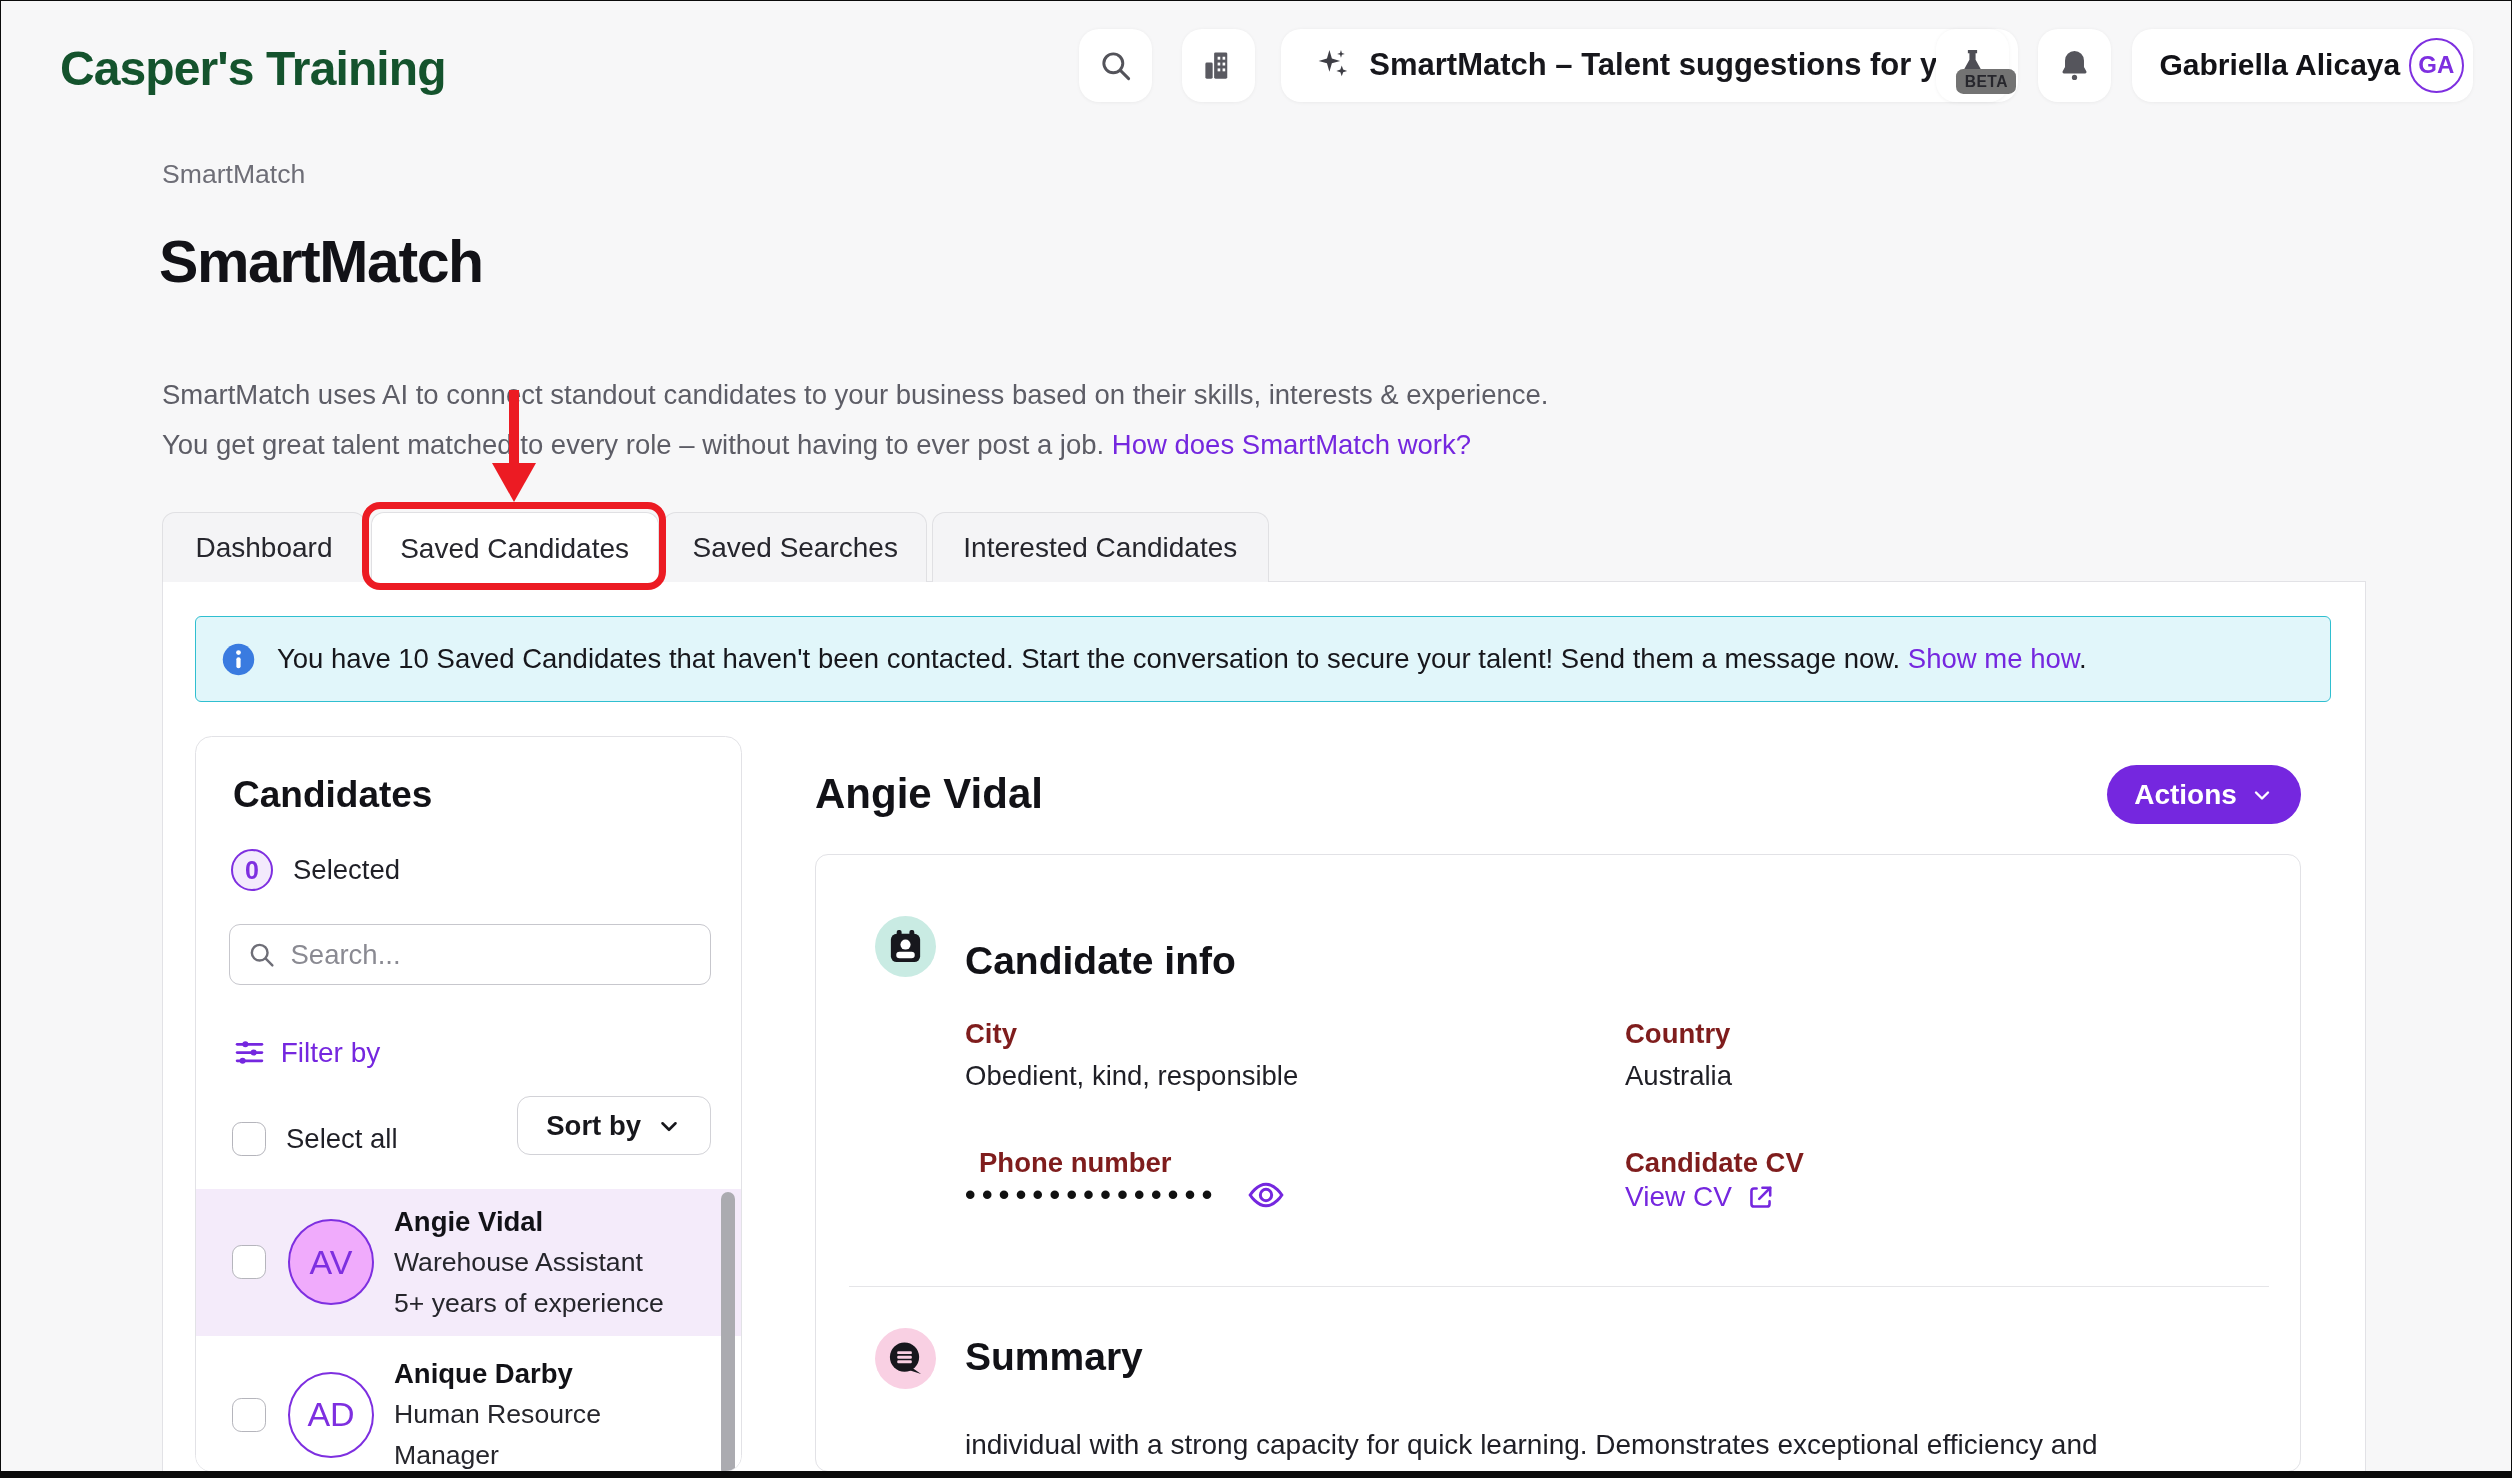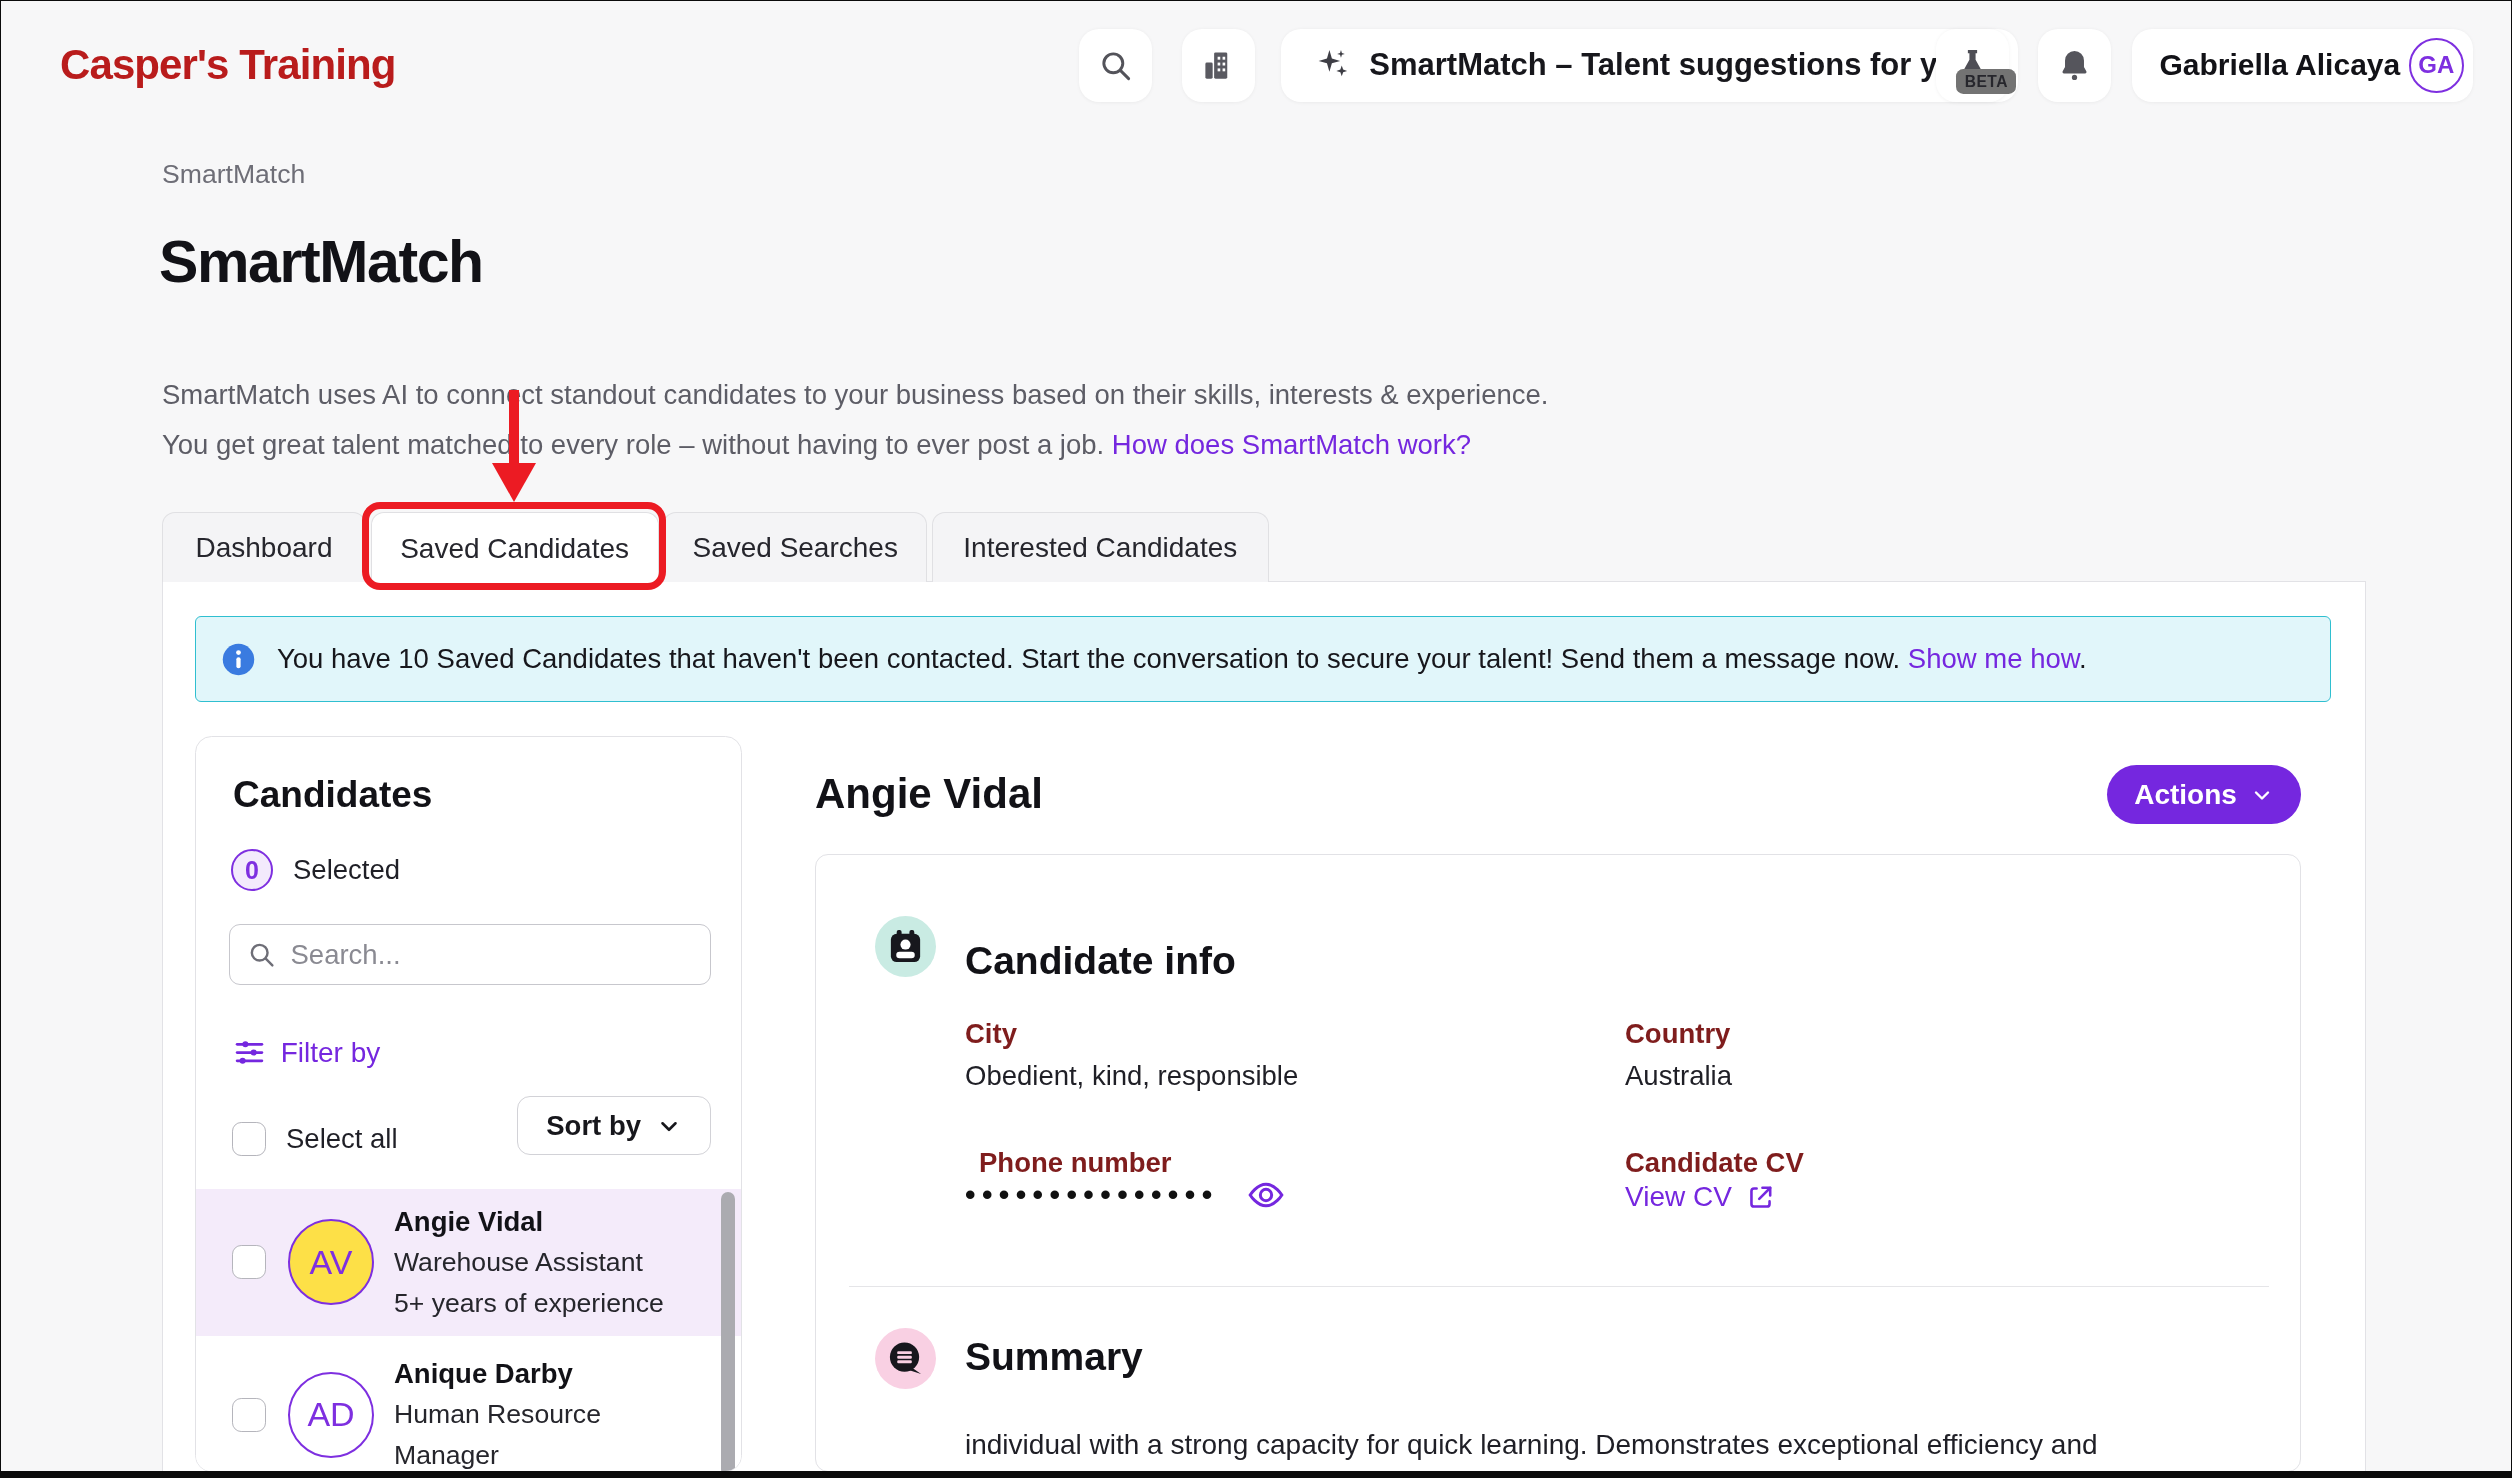--- a/index.html
+++ b/index.html
@@ -3,21 +3,21 @@
 <meta charset="utf-8">
 <style>
   html,body{margin:0;padding:0;background:#ffffff;}
   *{box-sizing:border-box;}
   .frame{
     position:relative;width:2512px;height:1478px;overflow:hidden;
     background:#F7F7F8;border:1.8px solid #0b0b0b;border-bottom:7.3px solid #0b0b0b;
     font-family:"Liberation Sans","DejaVu Sans",sans-serif;color:#1B1B21;
   }
   
-  .brand{position:absolute;left:59px;top:40px;font-size:42px;font-weight:800;letter-spacing:-0.9px;color:#b91c1c;}
+  .brand{position:absolute;left:59px;top:40px;font-size:48px;font-weight:800;letter-spacing:-0.9px;color:#14532d;}
   .hdr-btn{position:absolute;top:27.5px;width:73px;height:73px;background:#fff;border-radius:20px;
     display:flex;align-items:center;justify-content:center;box-shadow:0 0.9px 3.7px rgba(0,0,0,.05);}
   .btn-search{left:1078px;} .btn-building{left:1181px;} .btn-flask{left:1935px;} .btn-bell{left:2037px;}
   .sm-pill{position:absolute;left:1280px;top:27.5px;height:73px;background:#fff;border-radius:20px;
     display:inline-flex;align-items:center;gap:18.3px;padding:0 33px;font-size:31px;font-weight:700;color:#17171C;
     box-shadow:0 0.9px 3.7px rgba(0,0,0,.05);}
   .beta-badge{position:absolute;right:-7.3px;bottom:7.3px;background:#737373;color:#26262C;
     font-size:15.6px;font-weight:800;padding:3.7px 8.3px;border-radius:7.3px;letter-spacing:0.5px;}
   .profile{position:absolute;left:2131px;top:27.5px;width:341px;height:73px;background:#fff;border-radius:20px;
     display:flex;align-items:center;justify-content:space-between;padding:0 9.2px 0 27.5px;
@@ -65,21 +65,21 @@
   .selall-row{position:absolute;left:36px;top:385px;display:flex;align-items:center;gap:20px;font-size:27.5px;color:#1F1F26;}
   .checkbox{width:34px;height:34px;border:1.8px solid #B5B5BC;border-radius:9.2px;background:#fff;flex:0 0 auto;}
   .sort-btn{position:absolute;left:321px;top:359px;width:194px;height:59px;border:1.8px solid #D2D2D7;
     border-radius:13px;background:#fff;display:flex;align-items:center;justify-content:center;gap:14.7px;
     font-size:27.5px;font-weight:700;color:#17171C;}
   .cand-list{position:absolute;left:0;top:449px;right:0;bottom:0;overflow:hidden;}
   .cand-row{position:relative;height:147px;display:flex;align-items:center;padding-left:36px;margin-bottom:5.5px;background:#fff;}
   .cand-row.selected{background:#F4EBFA;margin-top:2.8px;}
   .cand-avatar{width:86px;height:86px;border-radius:50%;border:2.8px solid #7E2FE0;color:#7E2FE0;
     display:flex;align-items:center;justify-content:center;font-size:34px;font-weight:500;margin-left:22px;background:#fff;flex:0 0 auto;}
-  .cand-row.selected .cand-avatar{background:#fde047;}
+  .cand-row.selected .cand-avatar{background:#f0abfc;}
   .cand-text{margin-left:20px;line-height:41px;font-size:26.6px;color:#26262C;}
   .cand-text .nm{font-size:27.5px;font-weight:700;color:#121217;}
   .list-scroll{position:absolute;right:6.4px;top:455px;width:13.8px;height:284px;border-radius:7.3px;background:#ABABB0;}
   
   .detail-name{position:absolute;left:652px;top:188px;font-size:42px;font-weight:800;color:#121217;}
   .actions-btn{position:absolute;left:1944px;top:183px;width:194px;height:59px;border-radius:37px;
     background:#7527DF;color:#fff;font-size:28px;font-weight:700;display:flex;align-items:center;
     justify-content:center;gap:13px;border:none;}
   .detail-card{position:absolute;left:652px;top:272px;width:1486px;height:618px;border:0.9px solid #E2E2E6;
     border-radius:13px;background:#fff;overflow:hidden;}

